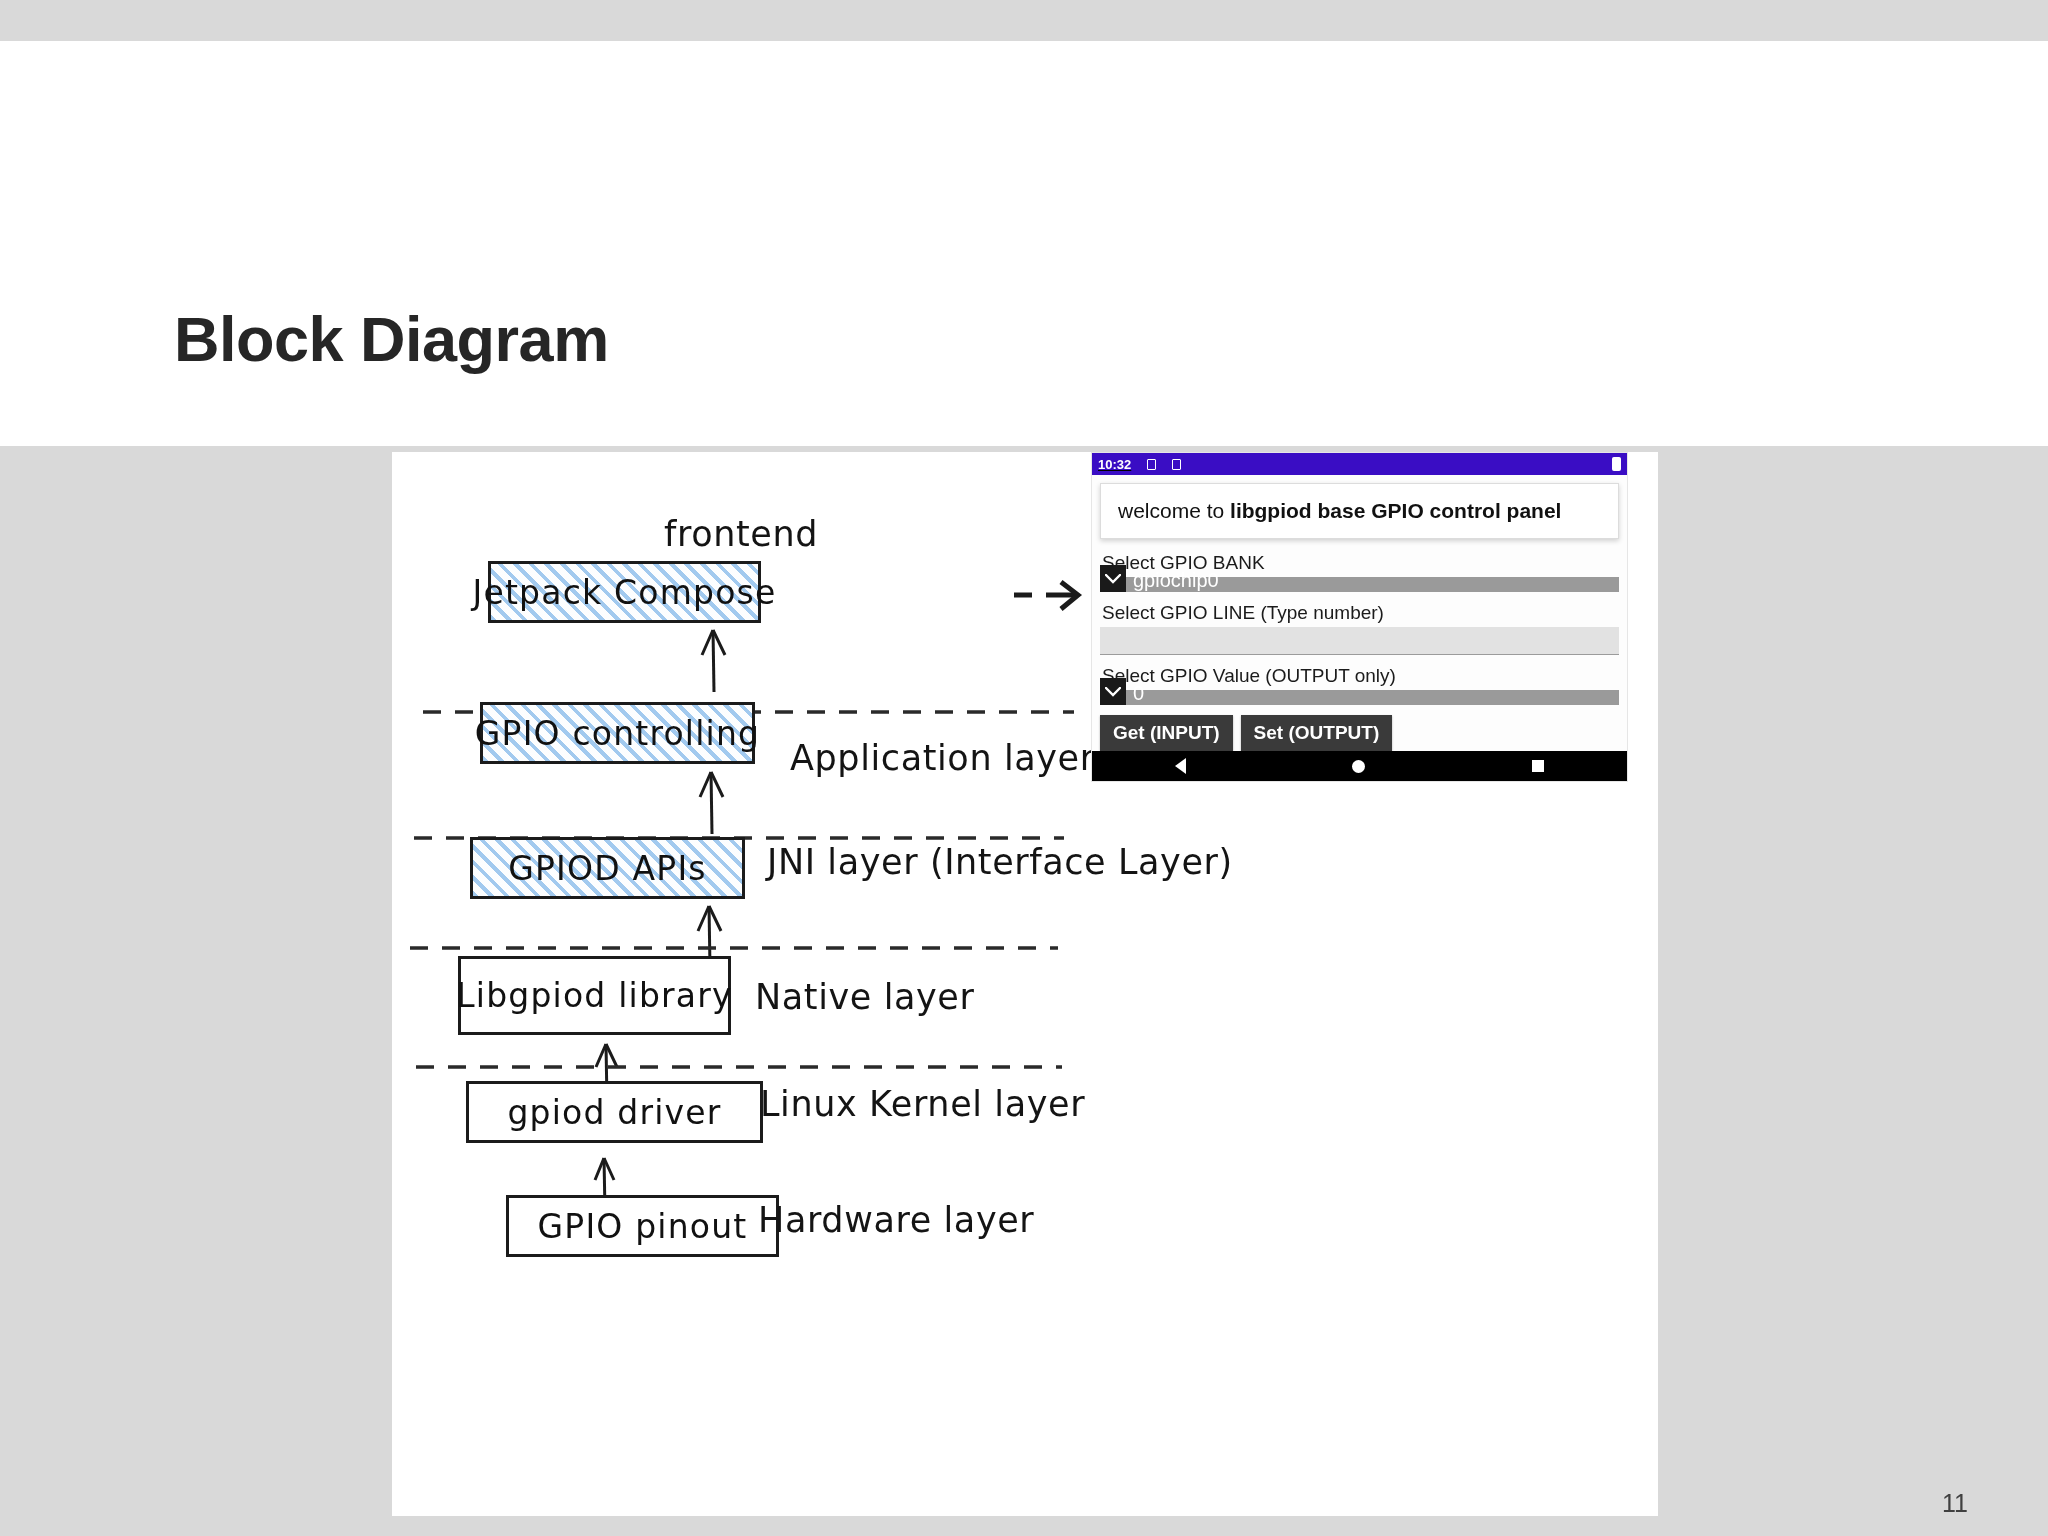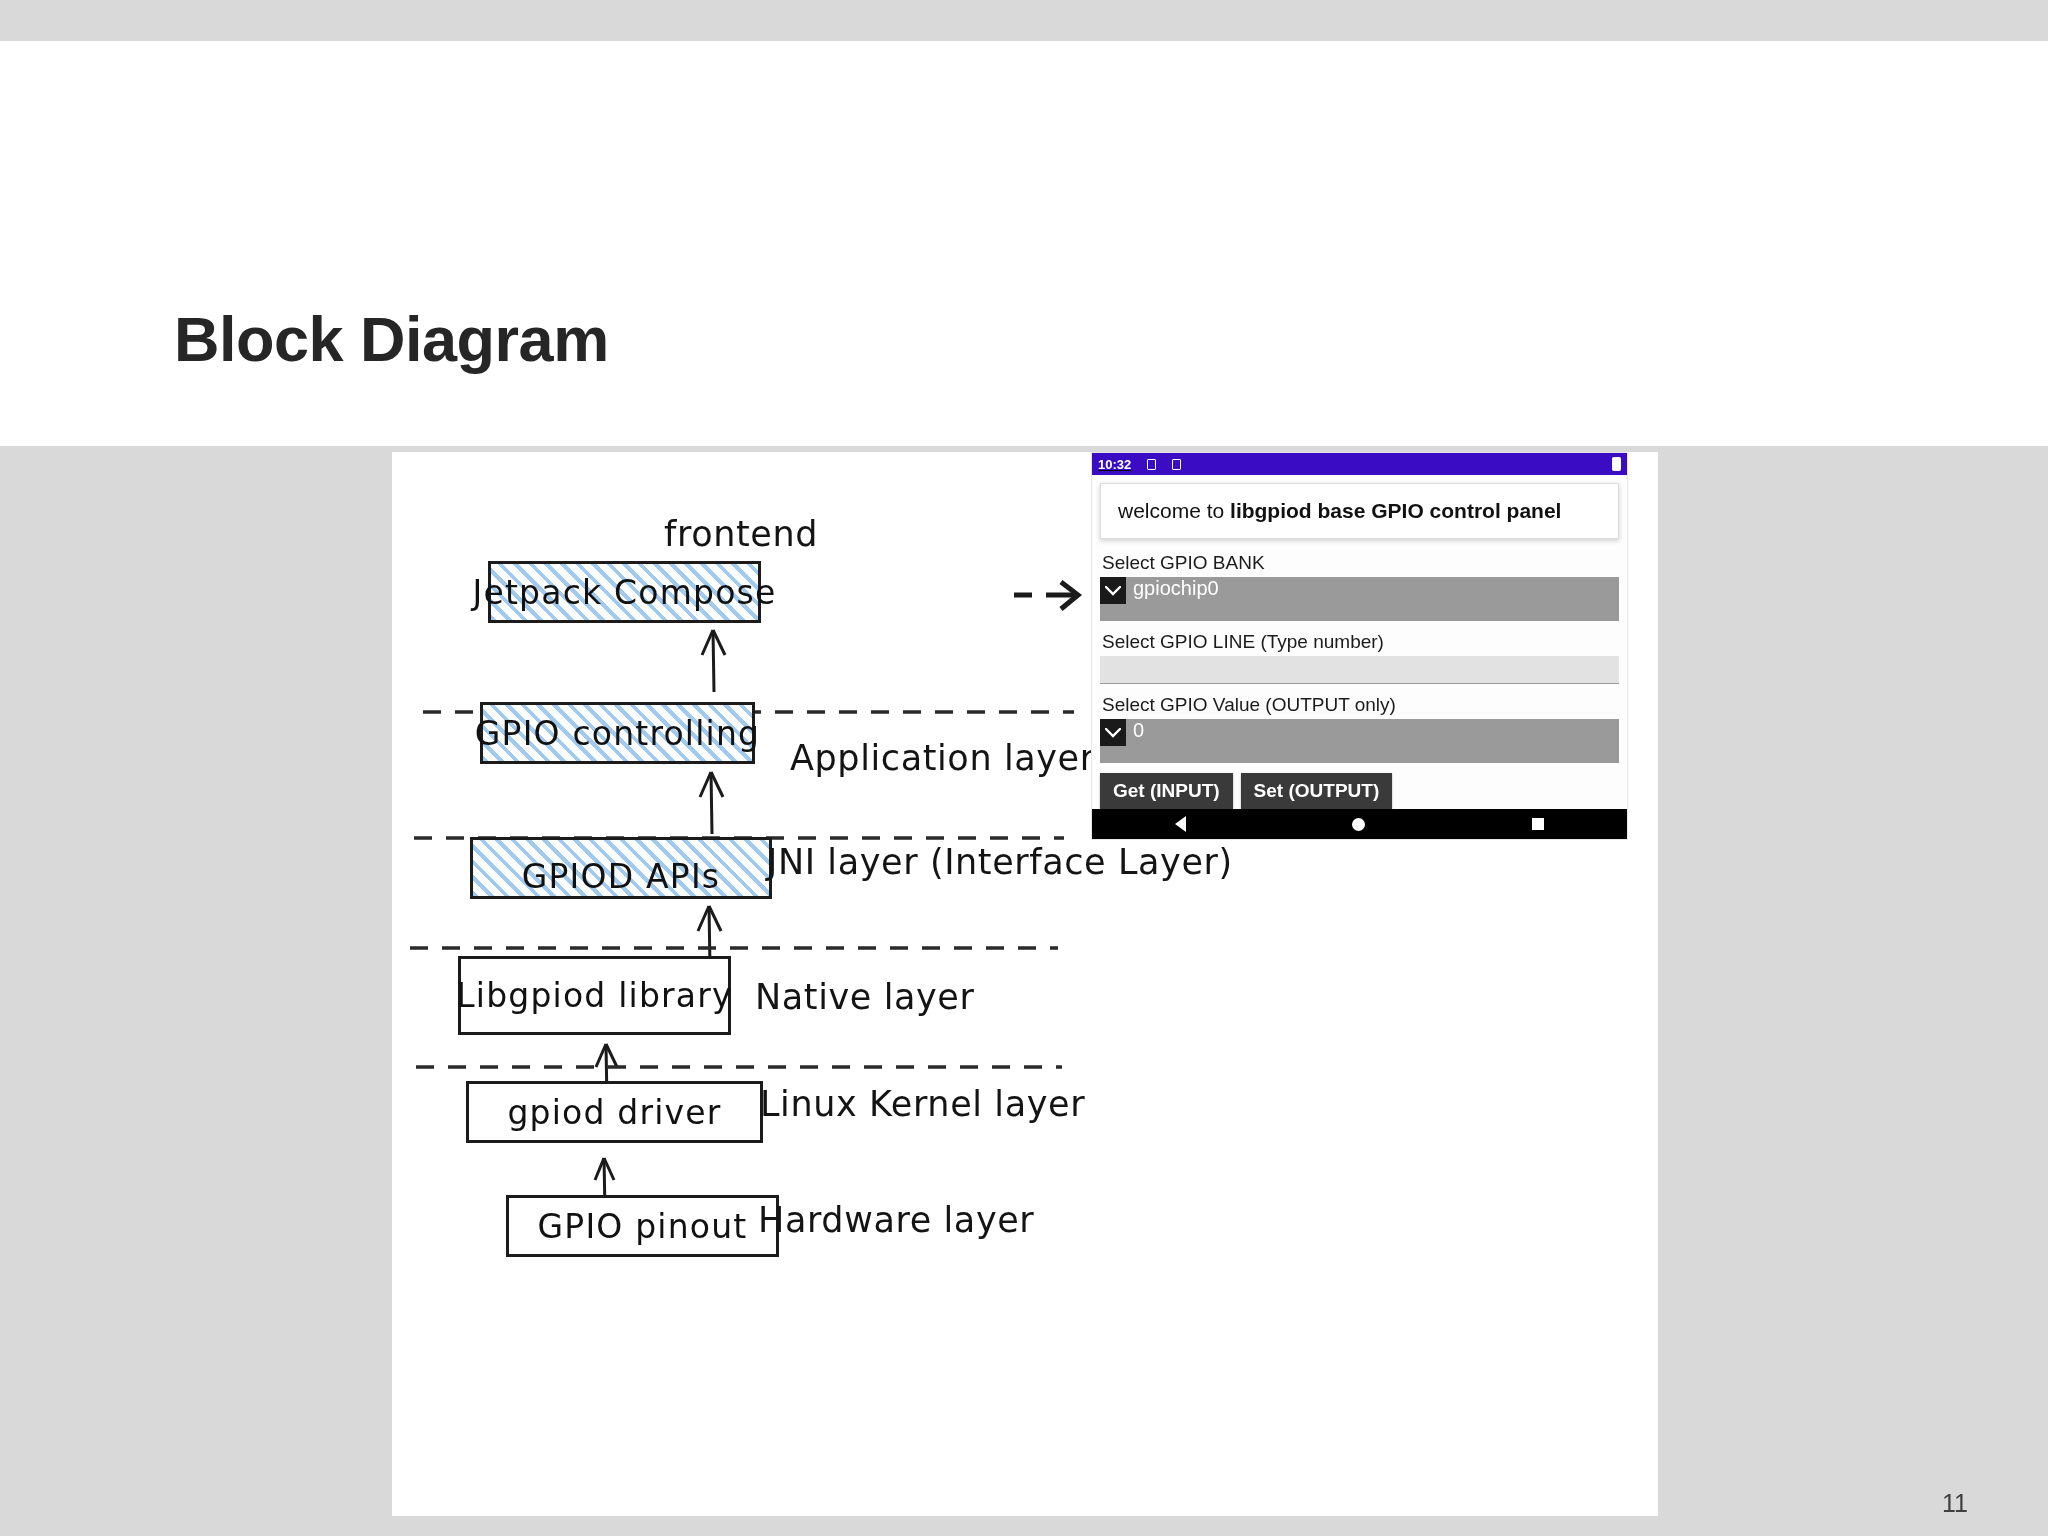--- a/index.html
+++ b/index.html
@@ -150,23 +150,23 @@
   }
   .welcome-card b { font-weight: bold; }
   .field-label {
     font-size: 19px;
     color: #1b1b1b;
     margin: 0 0 3px 2px;
     font-family: "Liberation Sans", sans-serif;
   }
   .spinner {
     background: #9a9a9a;
-    height: 44px;
-    display: flex;
-    align-items: flex-start;
+    height: 15px;
+    display: flex;
+    align-items: flex-end;
     margin-bottom: 10px;
     position: relative;
   }
   .spinner .caret {
     width: 26px; height: 27px;
     background: #1a1a1a;
     display: flex;
     align-items: center;
     justify-content: center;
     flex: none;
@@ -272,21 +272,21 @@
       <div class="hand big" style="left:272px; top:62px;">frontend</div>
 
       <div class="sk-box hatched" style="left:96px; top:109px; width:273px; height:62px;">
         <span class="sk-label">Jetpack Compose</span>
       </div>
 
       <div class="sk-box hatched" style="left:88px; top:250px; width:275px; height:62px;">
         <span class="sk-label">GPIO controlling</span>
       </div>
 
-      <div class="sk-box hatched" style="left:78px; top:385px; width:302px; height:62px;align-items:flex-end;">
+      <div class="sk-box hatched" style="left:78px; top:385px; width:275px; height:62px;">
         <span class="sk-label">GPIOD APIs</span>
       </div>
 
       <div class="sk-box" style="left:66px; top:504px; width:273px; height:79px;">
         <span class="sk-label">Libgpiod library</span>
       </div>
 
       <div class="sk-box" style="left:74px; top:629px; width:297px; height:62px;">
         <span class="sk-label">gpiod driver</span>
       </div>

